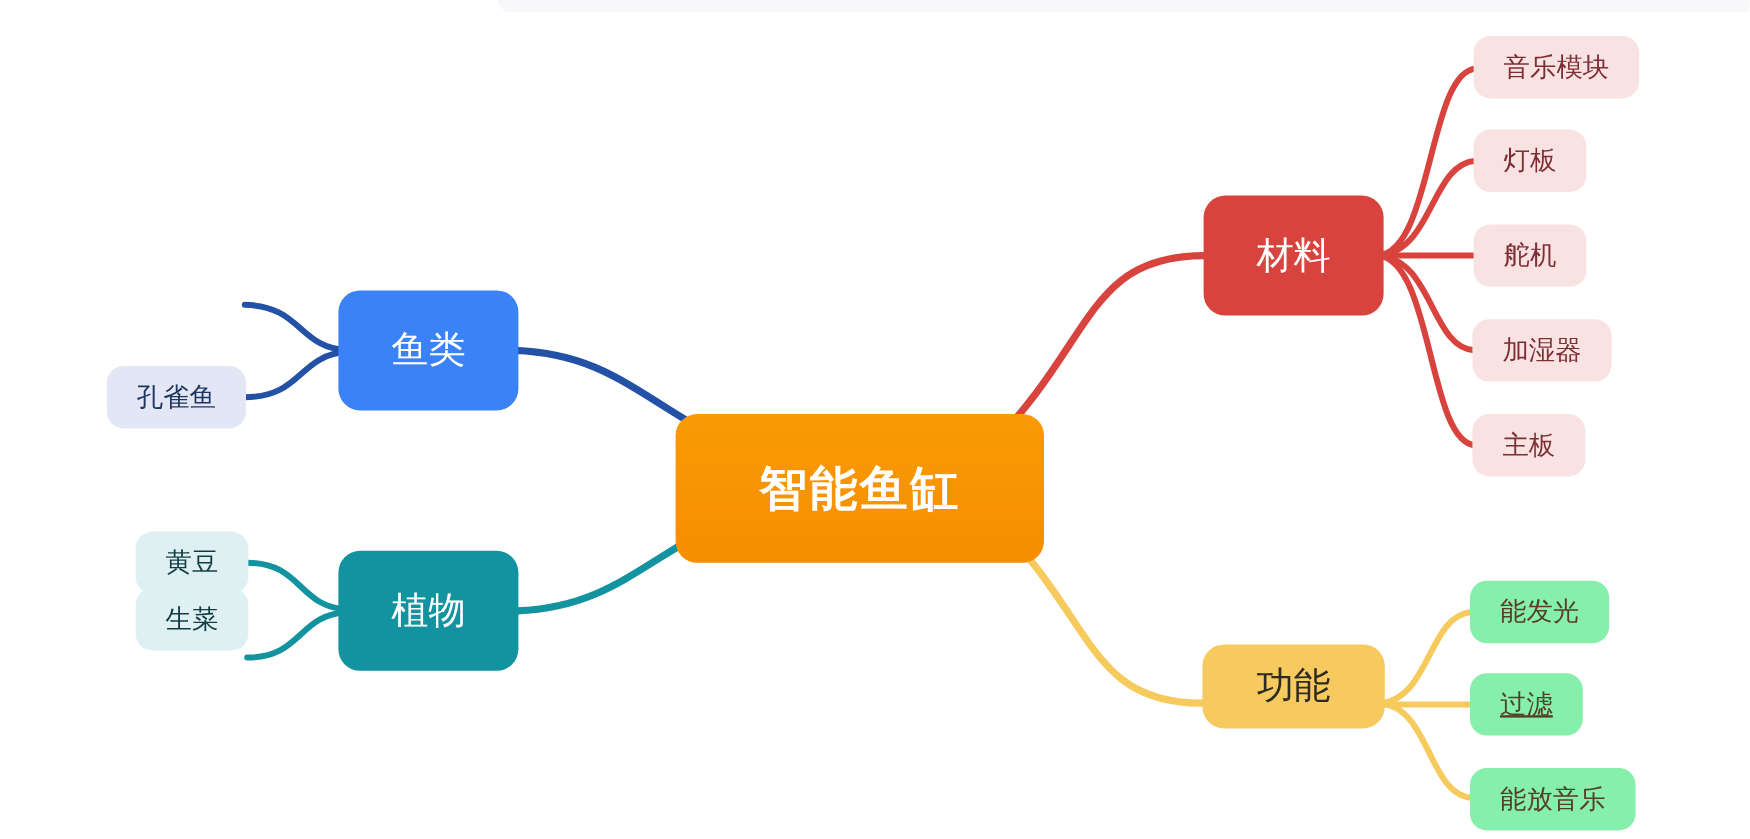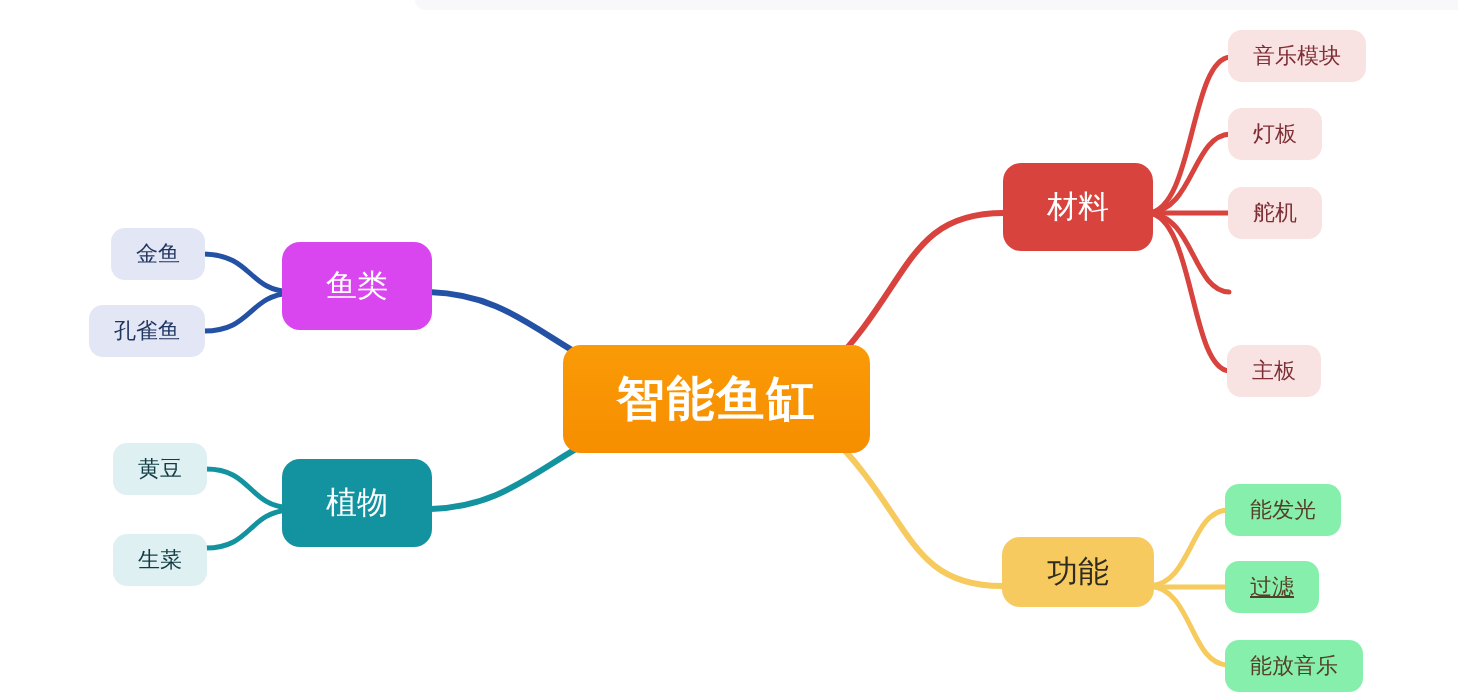--- a/index.html
+++ b/index.html
@@ -45,56 +45,56 @@
     position: absolute;
     display: flex;
     align-items: center;
     justify-content: center;
     box-sizing: border-box;
     white-space: nowrap;
     cursor: default;
   }
   .node-root {
     left: 563px; top: 345px;
-    width: 307px; height: 108px;
+    width: 307px; height: 124px;
     background: linear-gradient(180deg, #fa9a06 0%, #f68e00 100%);
     border-radius: 18px;
     color: #ffffff;
-    font-size: 48px;
+    font-size: 40px;
     font-weight: bold;
     letter-spacing: 2px;
   }
   .node-branch {
-    width: 150px; height: 88px;
+    width: 150px; height: 100px;
     border-radius: 18px;
     font-size: 31px;
     color: #ffffff;
   }
-  .branch-fish     { left: 282px;  top: 242px; background: #d946ef; }
+  .branch-fish     { left: 282px;  top: 242px; background: #3b82f6; }
   .branch-plants   { left: 282px;  top: 459px; background: #12939f; }
   .branch-material { left: 1003px; top: 163px; background: #d8433e; }
   .branch-function { left: 1002px; top: 537px; background: #f7ca5f; color: #2f2b20; height: 70px; width: 152px; }
 
   .node-child {
     padding: 15px 25px;
     border-radius: 14px;
     font-size: 22px;
     line-height: 1;
     transform: translateY(-50%);
   }
   .child-blue  { background: #e3e7f5; color: #20355f; }
   .child-teal  { background: #dff0f3; color: #113c44; }
   .child-pink  { background: #f9e3e2; color: #7e2f36; text-align: right; }
   .child-cream { background: #86efac; color: #54402a; }
 
   
   .c-goldfish { right: 1253px; top: 254px; }
   .c-guppy    { right: 1253px; top: 331px; }
   .c-soybean  { right: 1251px; top: 469px; }
-  .c-lettuce  { right: 1251px; top: 560px; }
+  .c-lettuce  { right: 1251px; top: 516px; }
 
   
   .c-music     { left: 1228px; top: 56px;  }
   .c-lightpanel{ left: 1228px; top: 134px; }
   .c-servo     { left: 1228px; top: 213px; font-family: Liberation Serif, serif; }
   .c-humidifier{ left: 1227px; top: 292px; }
   .c-mainboard { left: 1227px; top: 371px; }
   .c-glow      { left: 1225px; top: 510px; }
   .c-filter    { left: 1225px; top: 587px; text-decoration: underline; }
   .c-playmusic { left: 1225px; top: 666px; }
@@ -130,28 +130,28 @@
     <path class="edge-sub edge-gold" d="M 1150 586 C 1192 589, 1190 663, 1227 665"></path>
   </svg>
 
   <div class="node node-root">智能鱼缸</div>
 
   <div class="node node-branch branch-fish">鱼类</div>
   <div class="node node-branch branch-plants">植物</div>
   <div class="node node-branch branch-material">材料</div>
   <div class="node node-branch branch-function">功能</div>
 
-  <div class="node node-child child-blue c-goldfish">金鱼</div>
   <div class="node node-child child-blue c-guppy">孔雀鱼</div>
 
   <div class="node node-child child-teal c-soybean">黄豆</div>
   <div class="node node-child child-teal c-lettuce">生菜</div>
 
   <div class="node node-child child-pink c-music">音乐模块</div>
   <div class="node node-child child-pink c-lightpanel">灯板</div>
   <div class="node node-child child-pink c-servo">舵机</div>
+  <div class="node node-child child-pink c-humidifier">加湿器</div>
   <div class="node node-child child-pink c-mainboard">主板</div>
 
   <div class="node node-child child-cream c-glow">能发光</div>
   <div class="node node-child child-cream c-filter">过滤</div>
   <div class="node node-child child-cream c-playmusic">能放音乐</div>
 
 </div>
 
 </body></html>

